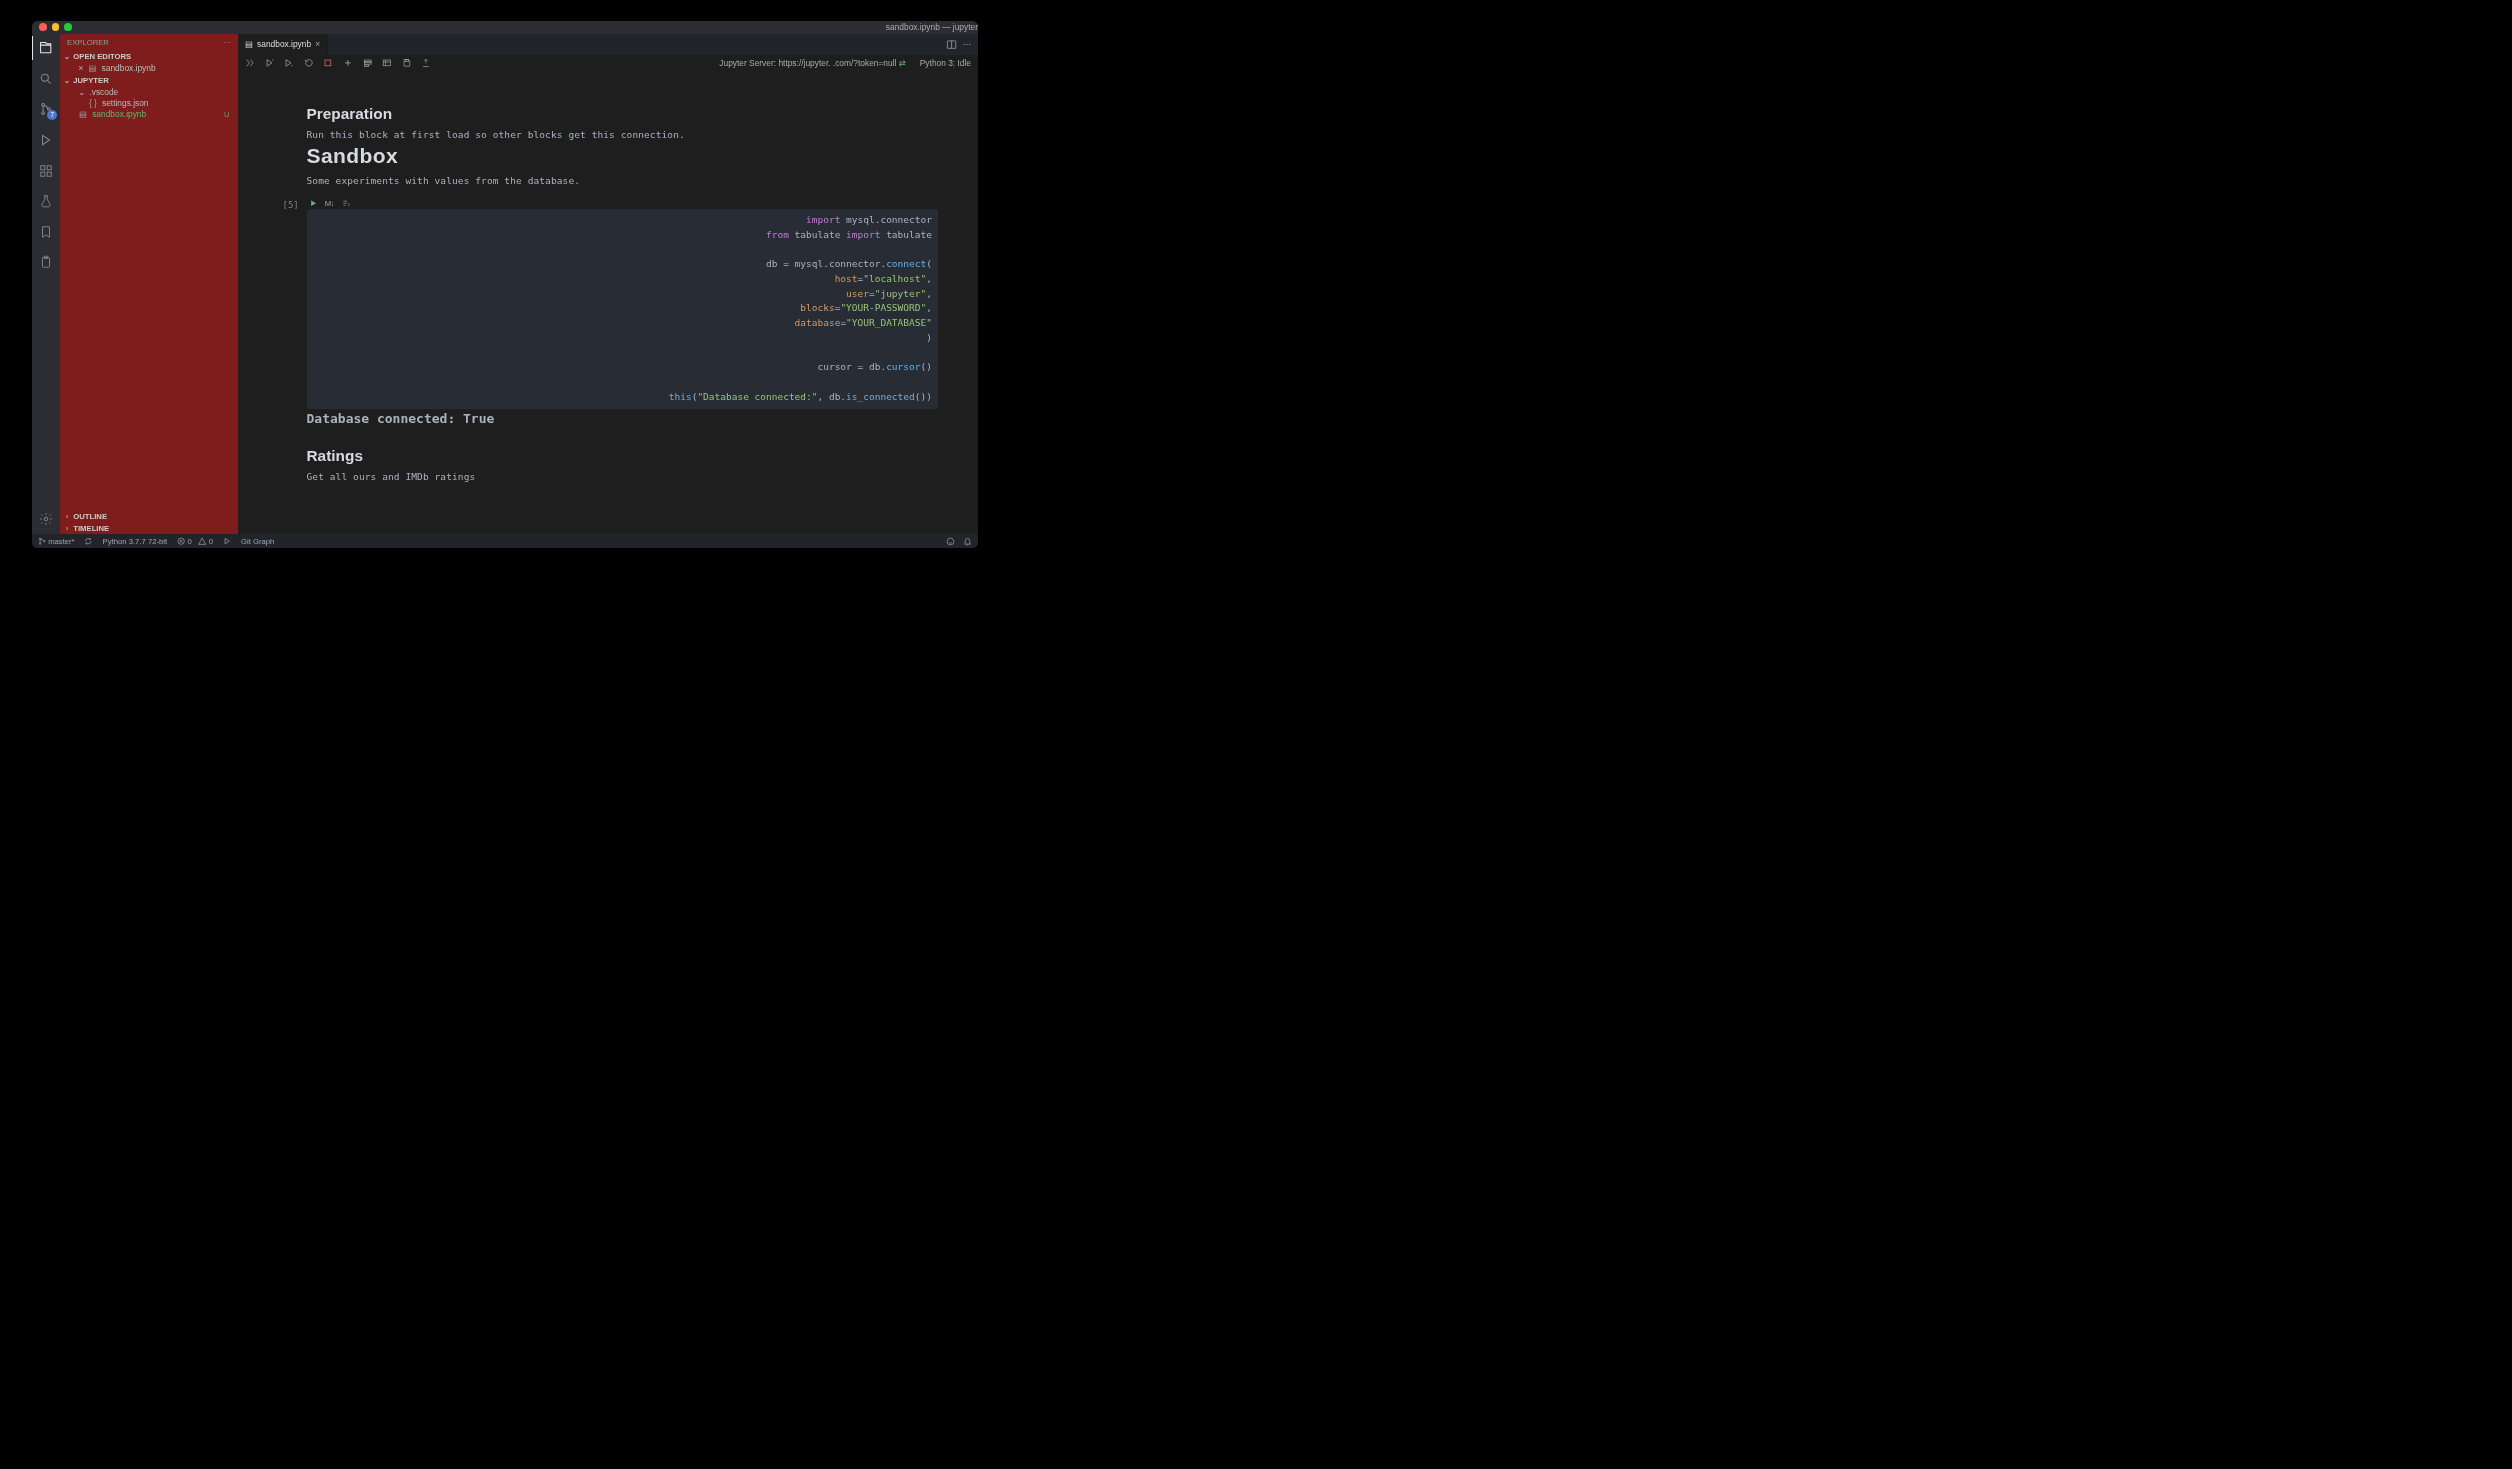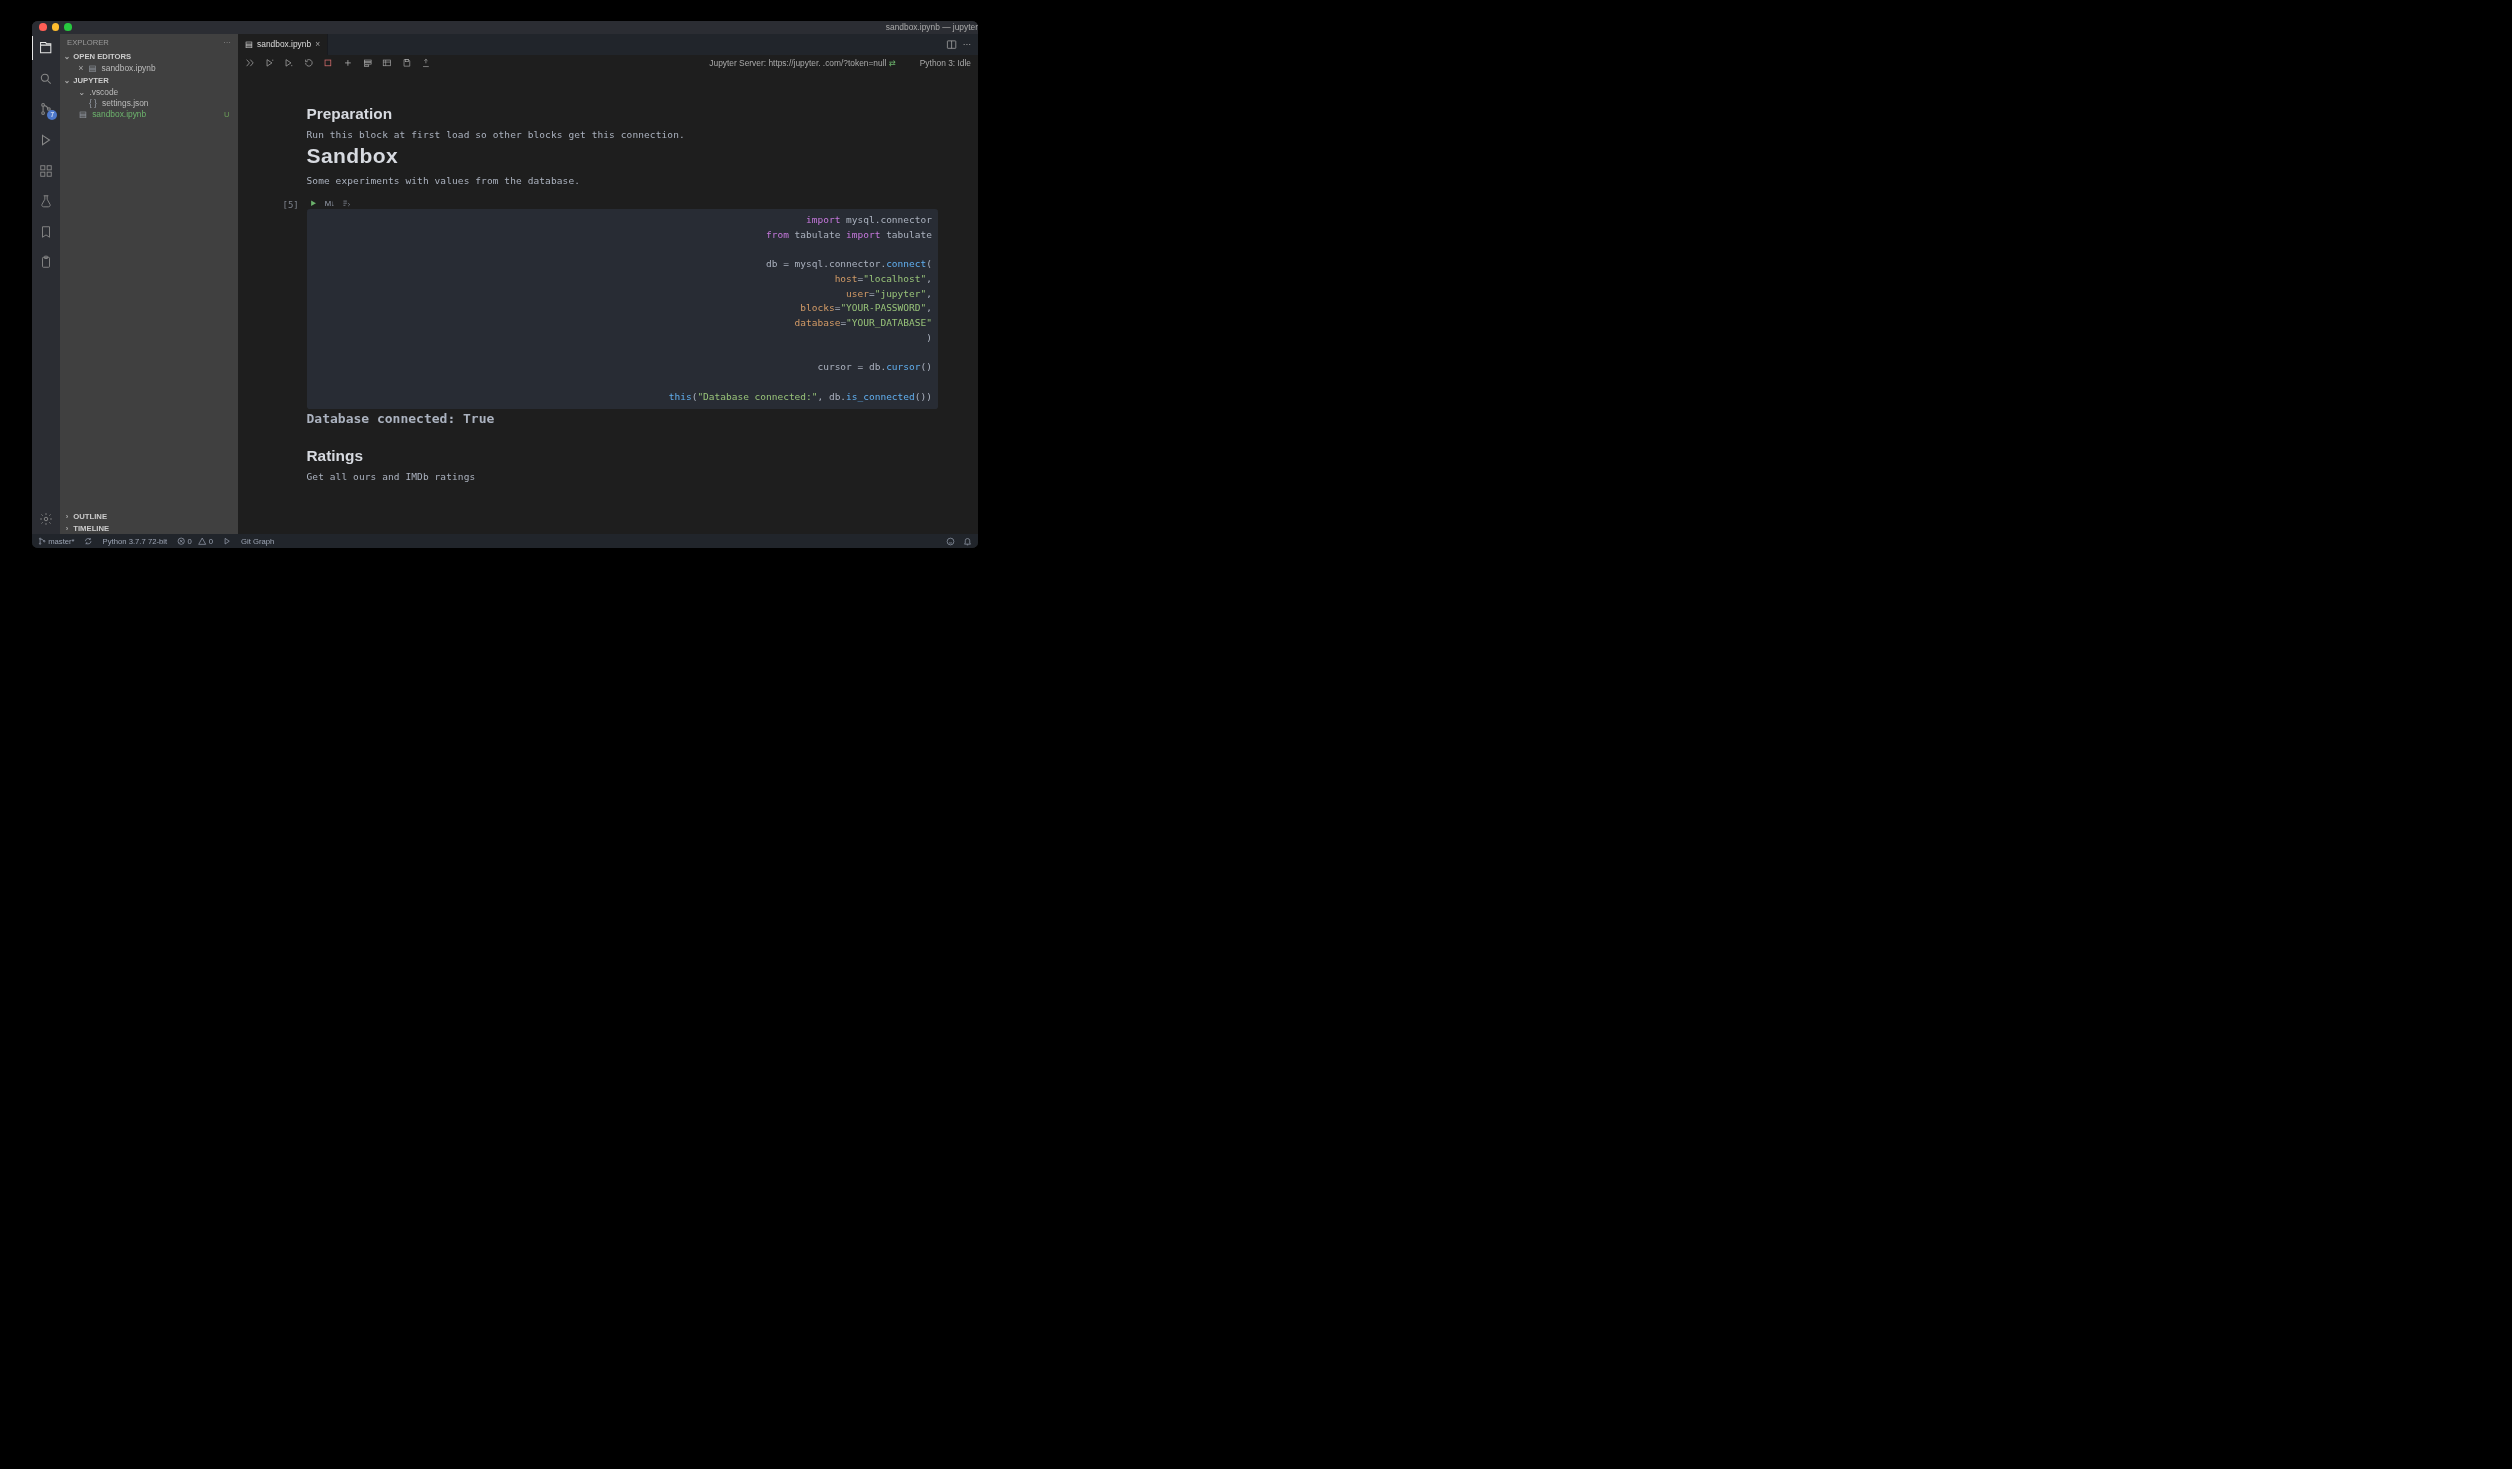--- a/index.html
+++ b/index.html
@@ -69,21 +69,21 @@
 .ab-badge {
   position: absolute; bottom: -1.4px; right: 2.8px;
   background: #4d78cc; color: #fff;
   font-size: 6.3px; border-radius: 5.6px;
   min-width: 9.8px; height: 9.8px;
   display: flex; align-items: center; justify-content: center;
   padding: 0 2.1px;
 }
 .sidebar {
   width: 178px;
-  background: #404040;
+  background: #7f1d1d;
   display: flex; flex-direction: column;
   color: #bbb;
 }
 .sidebar .hdr {
   padding: 4.2px 7px;
   font-size: 7.7px;
   text-transform: uppercase;
   color: #999;
   display: flex; justify-content: space-between; align-items: center;
 }
@@ -133,21 +133,21 @@
 .tabs-actions { display: flex; align-items: center; gap: 5.6px; padding-right: 7px; color: #aaa; }
 .nb-toolbar {
   height: 17px;
   display: flex; align-items: center;
   gap: 8.4px;
   padding: 0 7px;
   color: #aaa;
   font-size: 8.4px;
 }
 .nb-toolbar .left { display: flex; gap: 9.8px; align-items: center; }
-.nb-toolbar .right { margin-left: auto; display: flex; gap: 24px; align-items: center; color: #aaa; }
+.nb-toolbar .right { margin-left: auto; display: flex; gap: 14px; align-items: center; color: #aaa; }
 .nb-icon { width: 9.8px; height: 9.8px; display: inline-flex; cursor: pointer; }
 
 .notebook {
   flex: 1;
   overflow: auto;
   padding: 12.6px 0 14px 0;
 }
 .nb-inner { margin: 0 auto; max-width: 687px; padding: 0 14px 0 42px; position: relative; }
 .md h1 { color: #d7dae0; font-size: 21px; font-weight: 700; margin-bottom: 7px; letter-spacing: 0.4px; }
 .md h2 { color: #d7dae0; font-size: 15.4px; font-weight: 700; margin: 21px 0 5.6px; }

